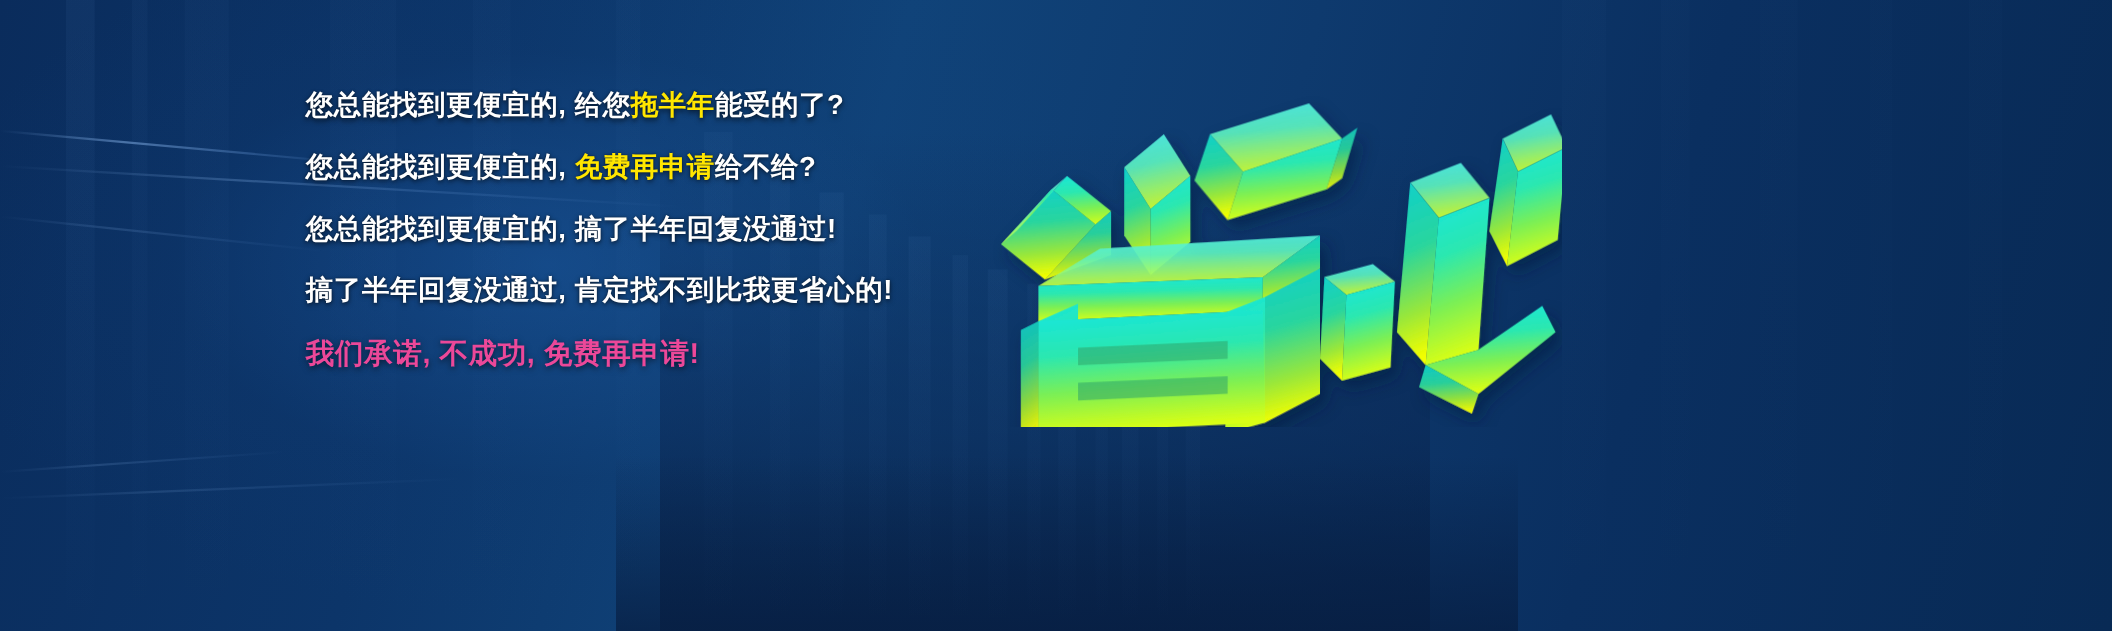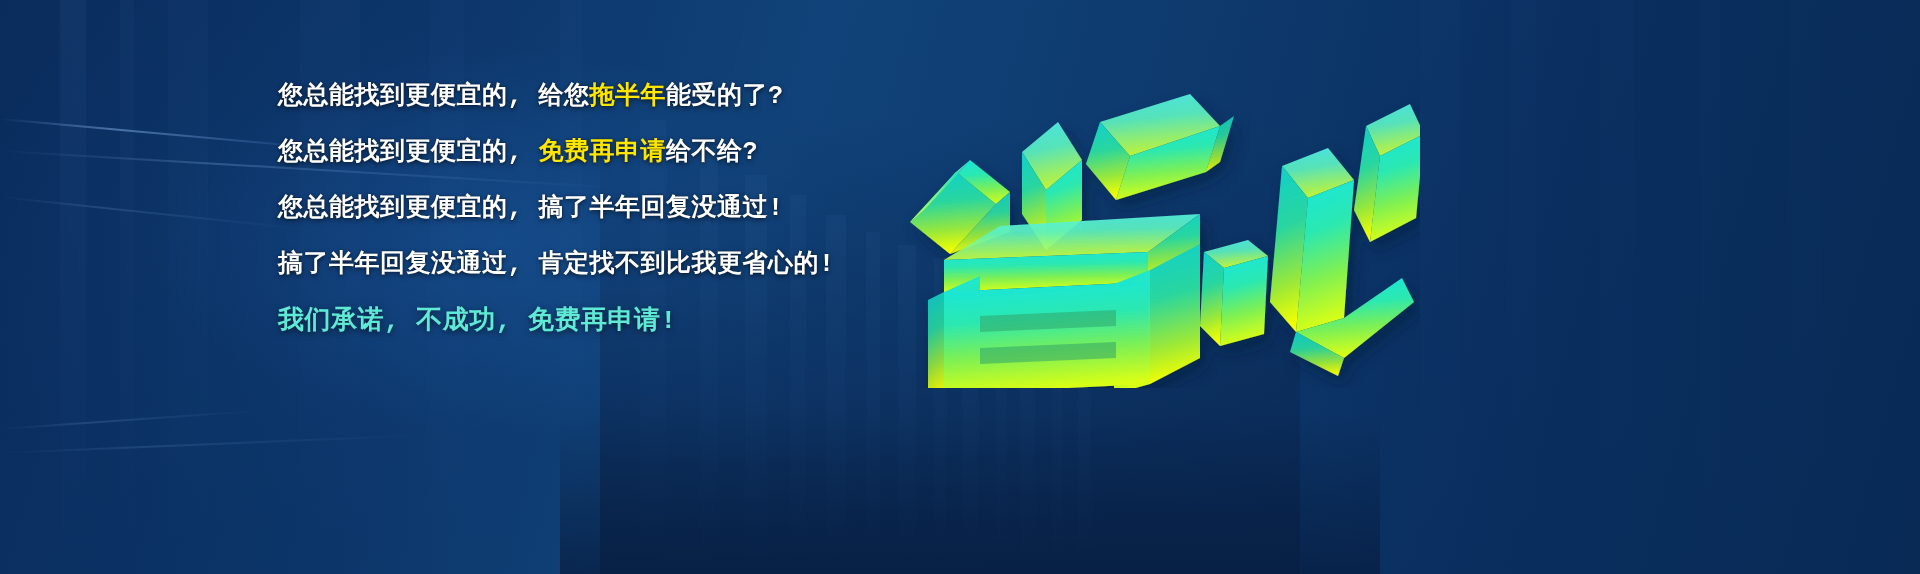--- a/index.html
+++ b/index.html
@@ -55,26 +55,26 @@
     font-size:25px;
     font-weight:700;
     color:#ffffff;
     letter-spacing:0.5px;
     line-height:1;
     white-space:nowrap;
     margin-bottom:31px;
     text-shadow:
        0 2px 5px rgba(0,0,0,0.55),
        0 0 2px rgba(0,0,0,0.5);
-    font-family:Liberation Mono, monospace;
+    font-family:Liberation Sans, sans-serif;
   }
   .line:last-child{margin-bottom:0;}
   .hl{color:#ffe600;}
   .line.promise{
-    color:#5eead4;
+    color:#ec4899;
     font-size:26px;
     margin-top:20px;
     text-shadow:0 2px 6px rgba(0,0,0,0.6);
   }
 
   
   .bigword{
     position:absolute;left:900px;top:58px;width:520px;height:330px;
   }
   .bigword svg{display:block;}

